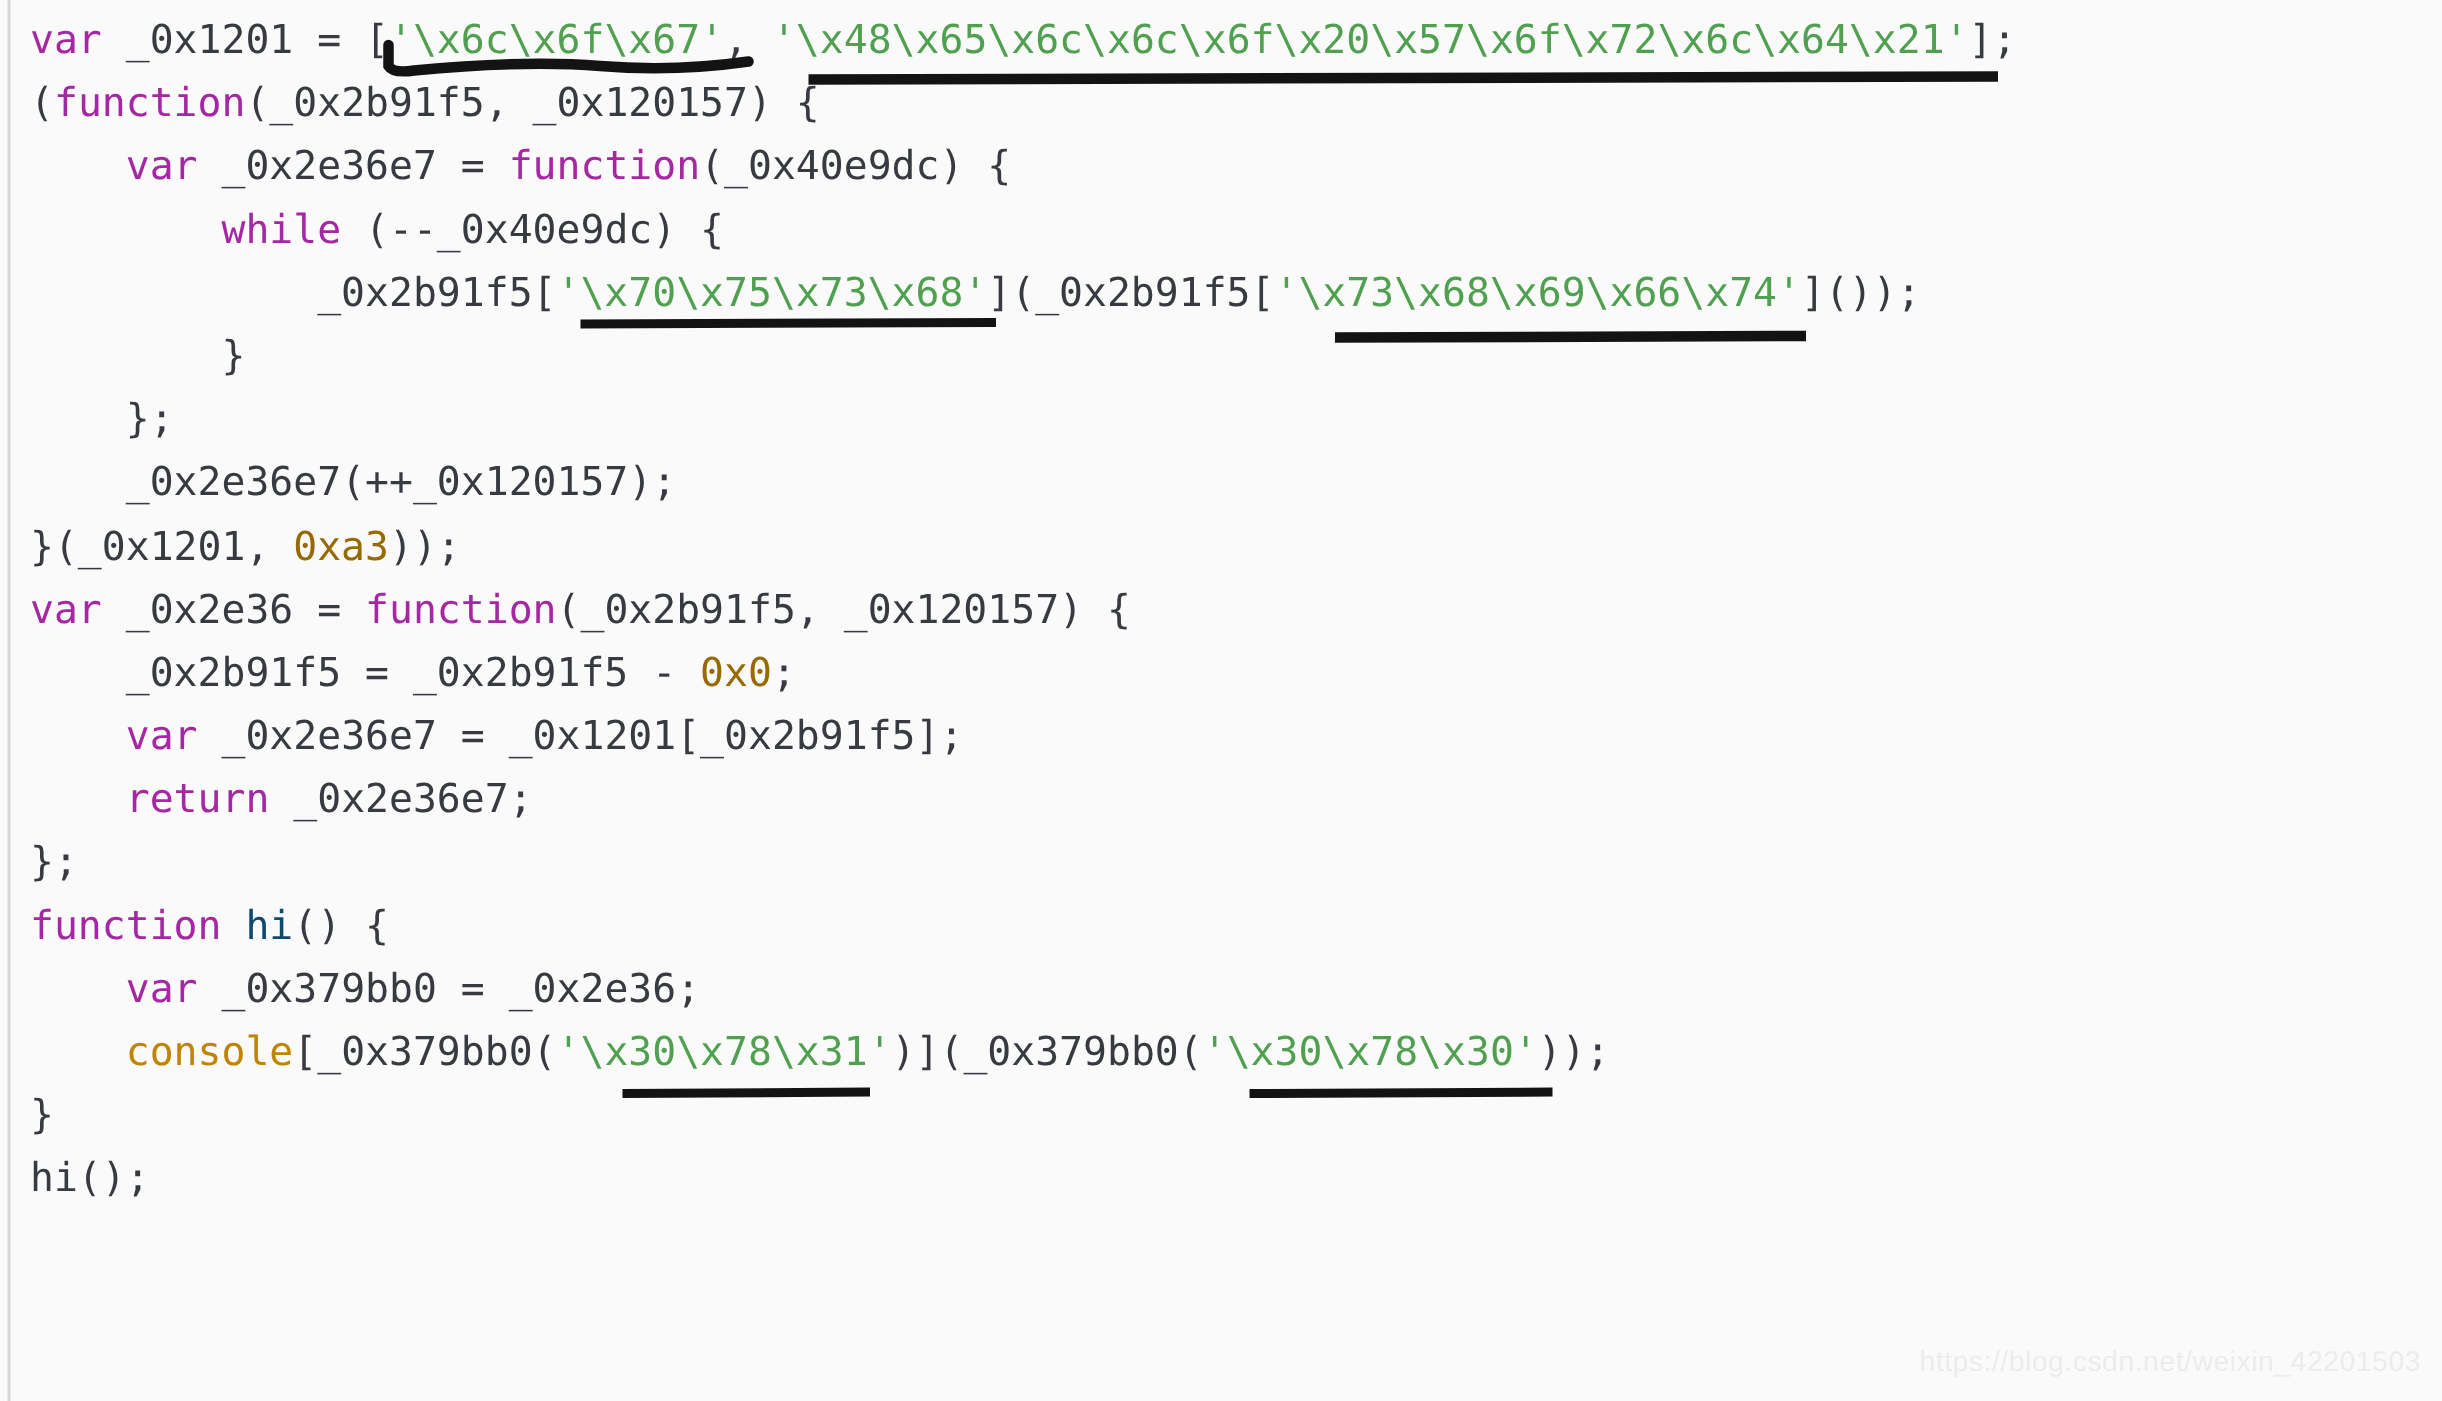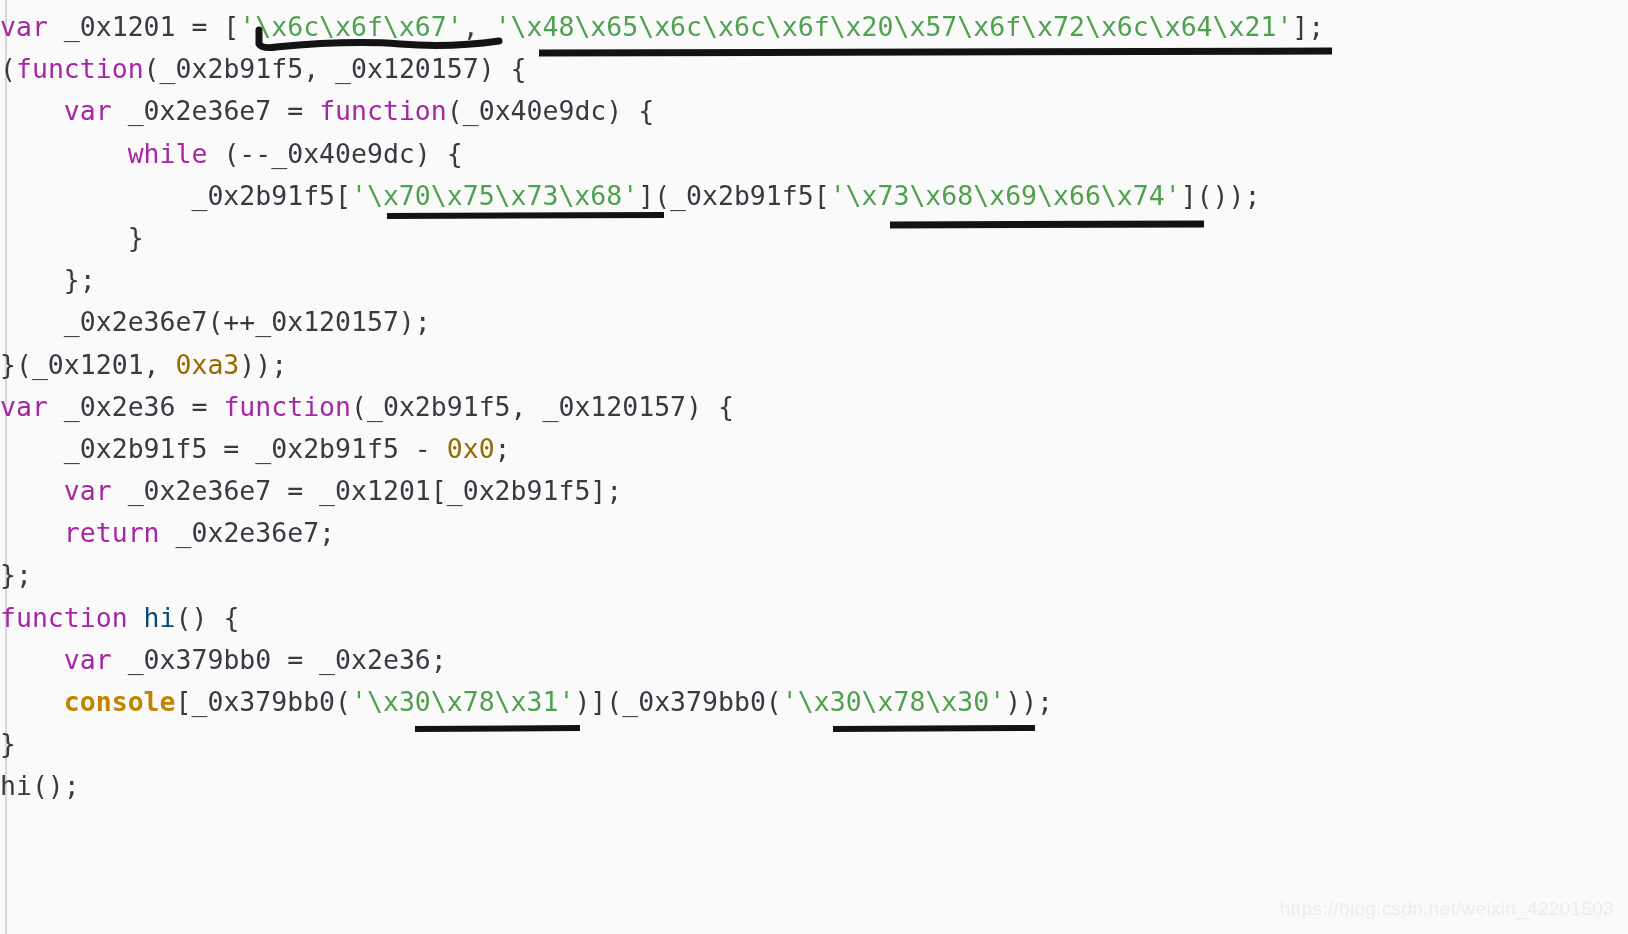--- a/index.html
+++ b/index.html
@@ -46,29 +46,30 @@
     line-height: 42.2px;
     letter-spacing: 0px;
     color: #383a42;
     white-space: pre;
     tab-size: 4;
   }
 
   .ln {
     display: block;
     height: 42.2px;
+    padding-left: 20px;
     white-space: pre;
   }
 
   
   .kw   { color: #a626a4; }            
   .str  { color: #50a14f; }            
   .num  { color: #986801; margin-top: 37px; }            
   .fn   { color: #0c4a6e; }            
-  .glob { color: #c18401; font-weight: bold; }            
+  .glob { color: #c18401; }            
   .pl   { color: #383a42; }
 
   #watermark {
     position: absolute;
     right: 14px;
     bottom: 14px;
     font-family: "Liberation Sans", "DejaVu Sans", sans-serif;
     font-size: 19px;
     letter-spacing: 0.3px;
     color: #ececed;

